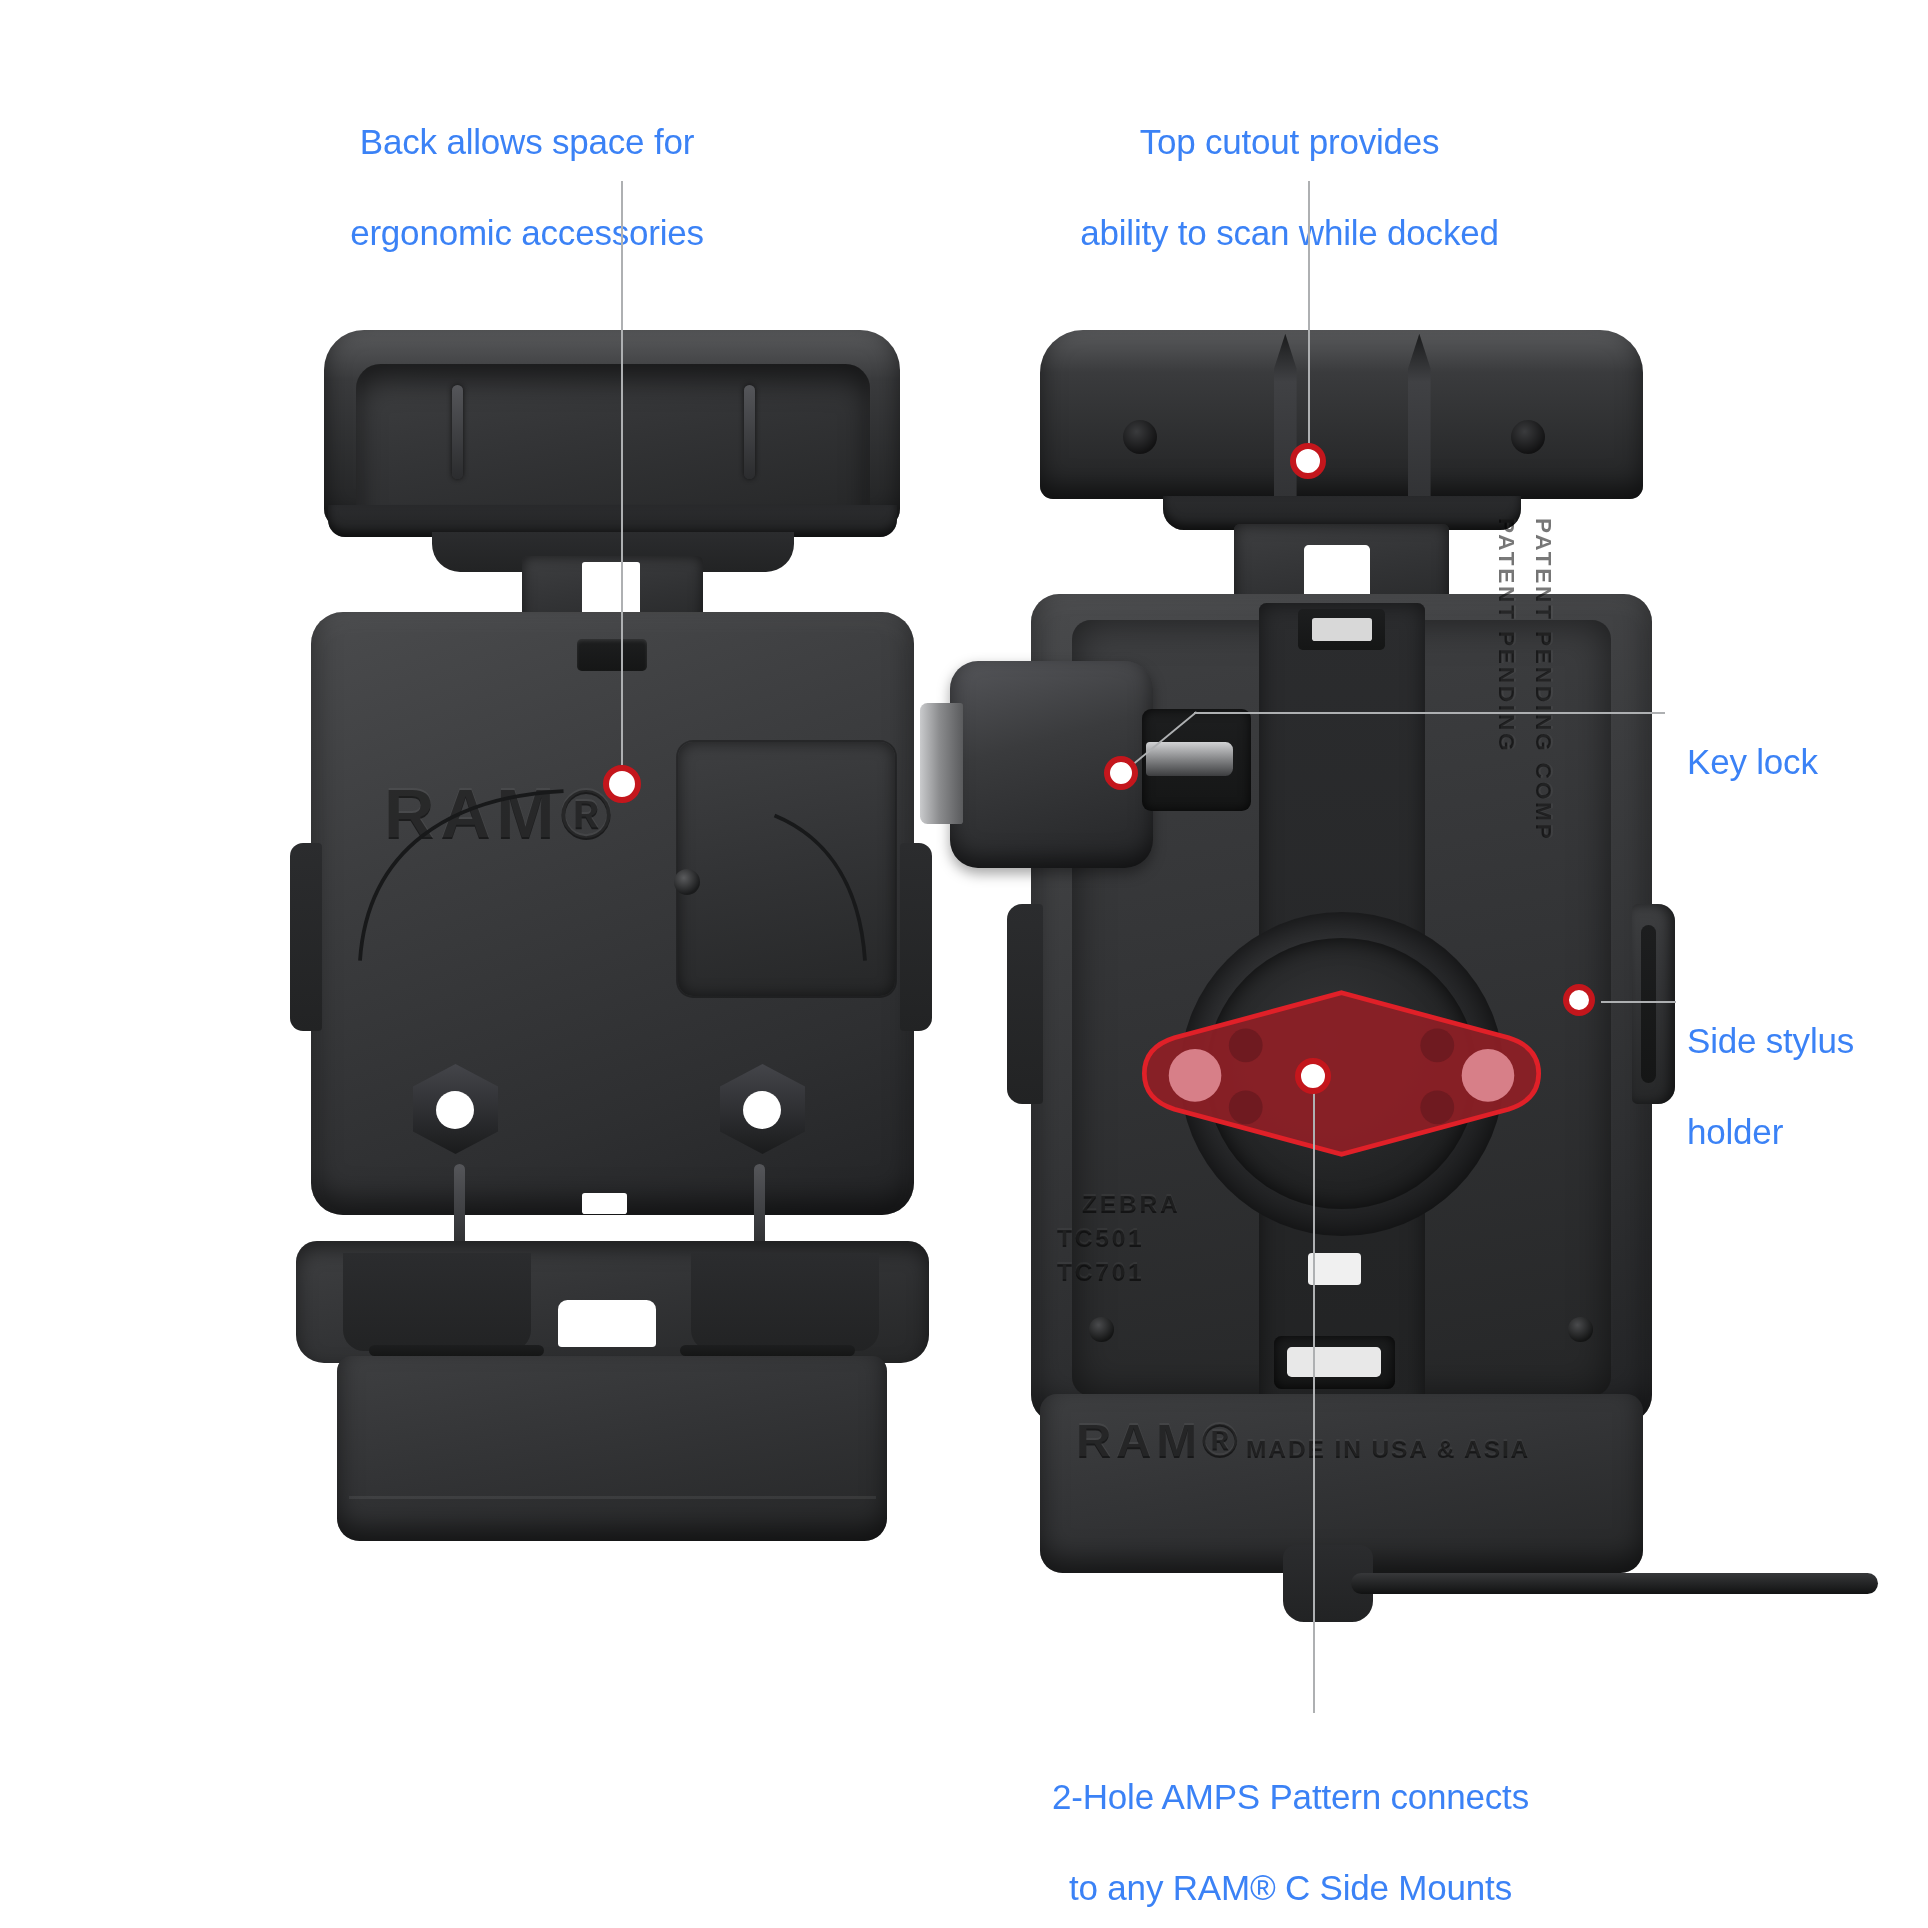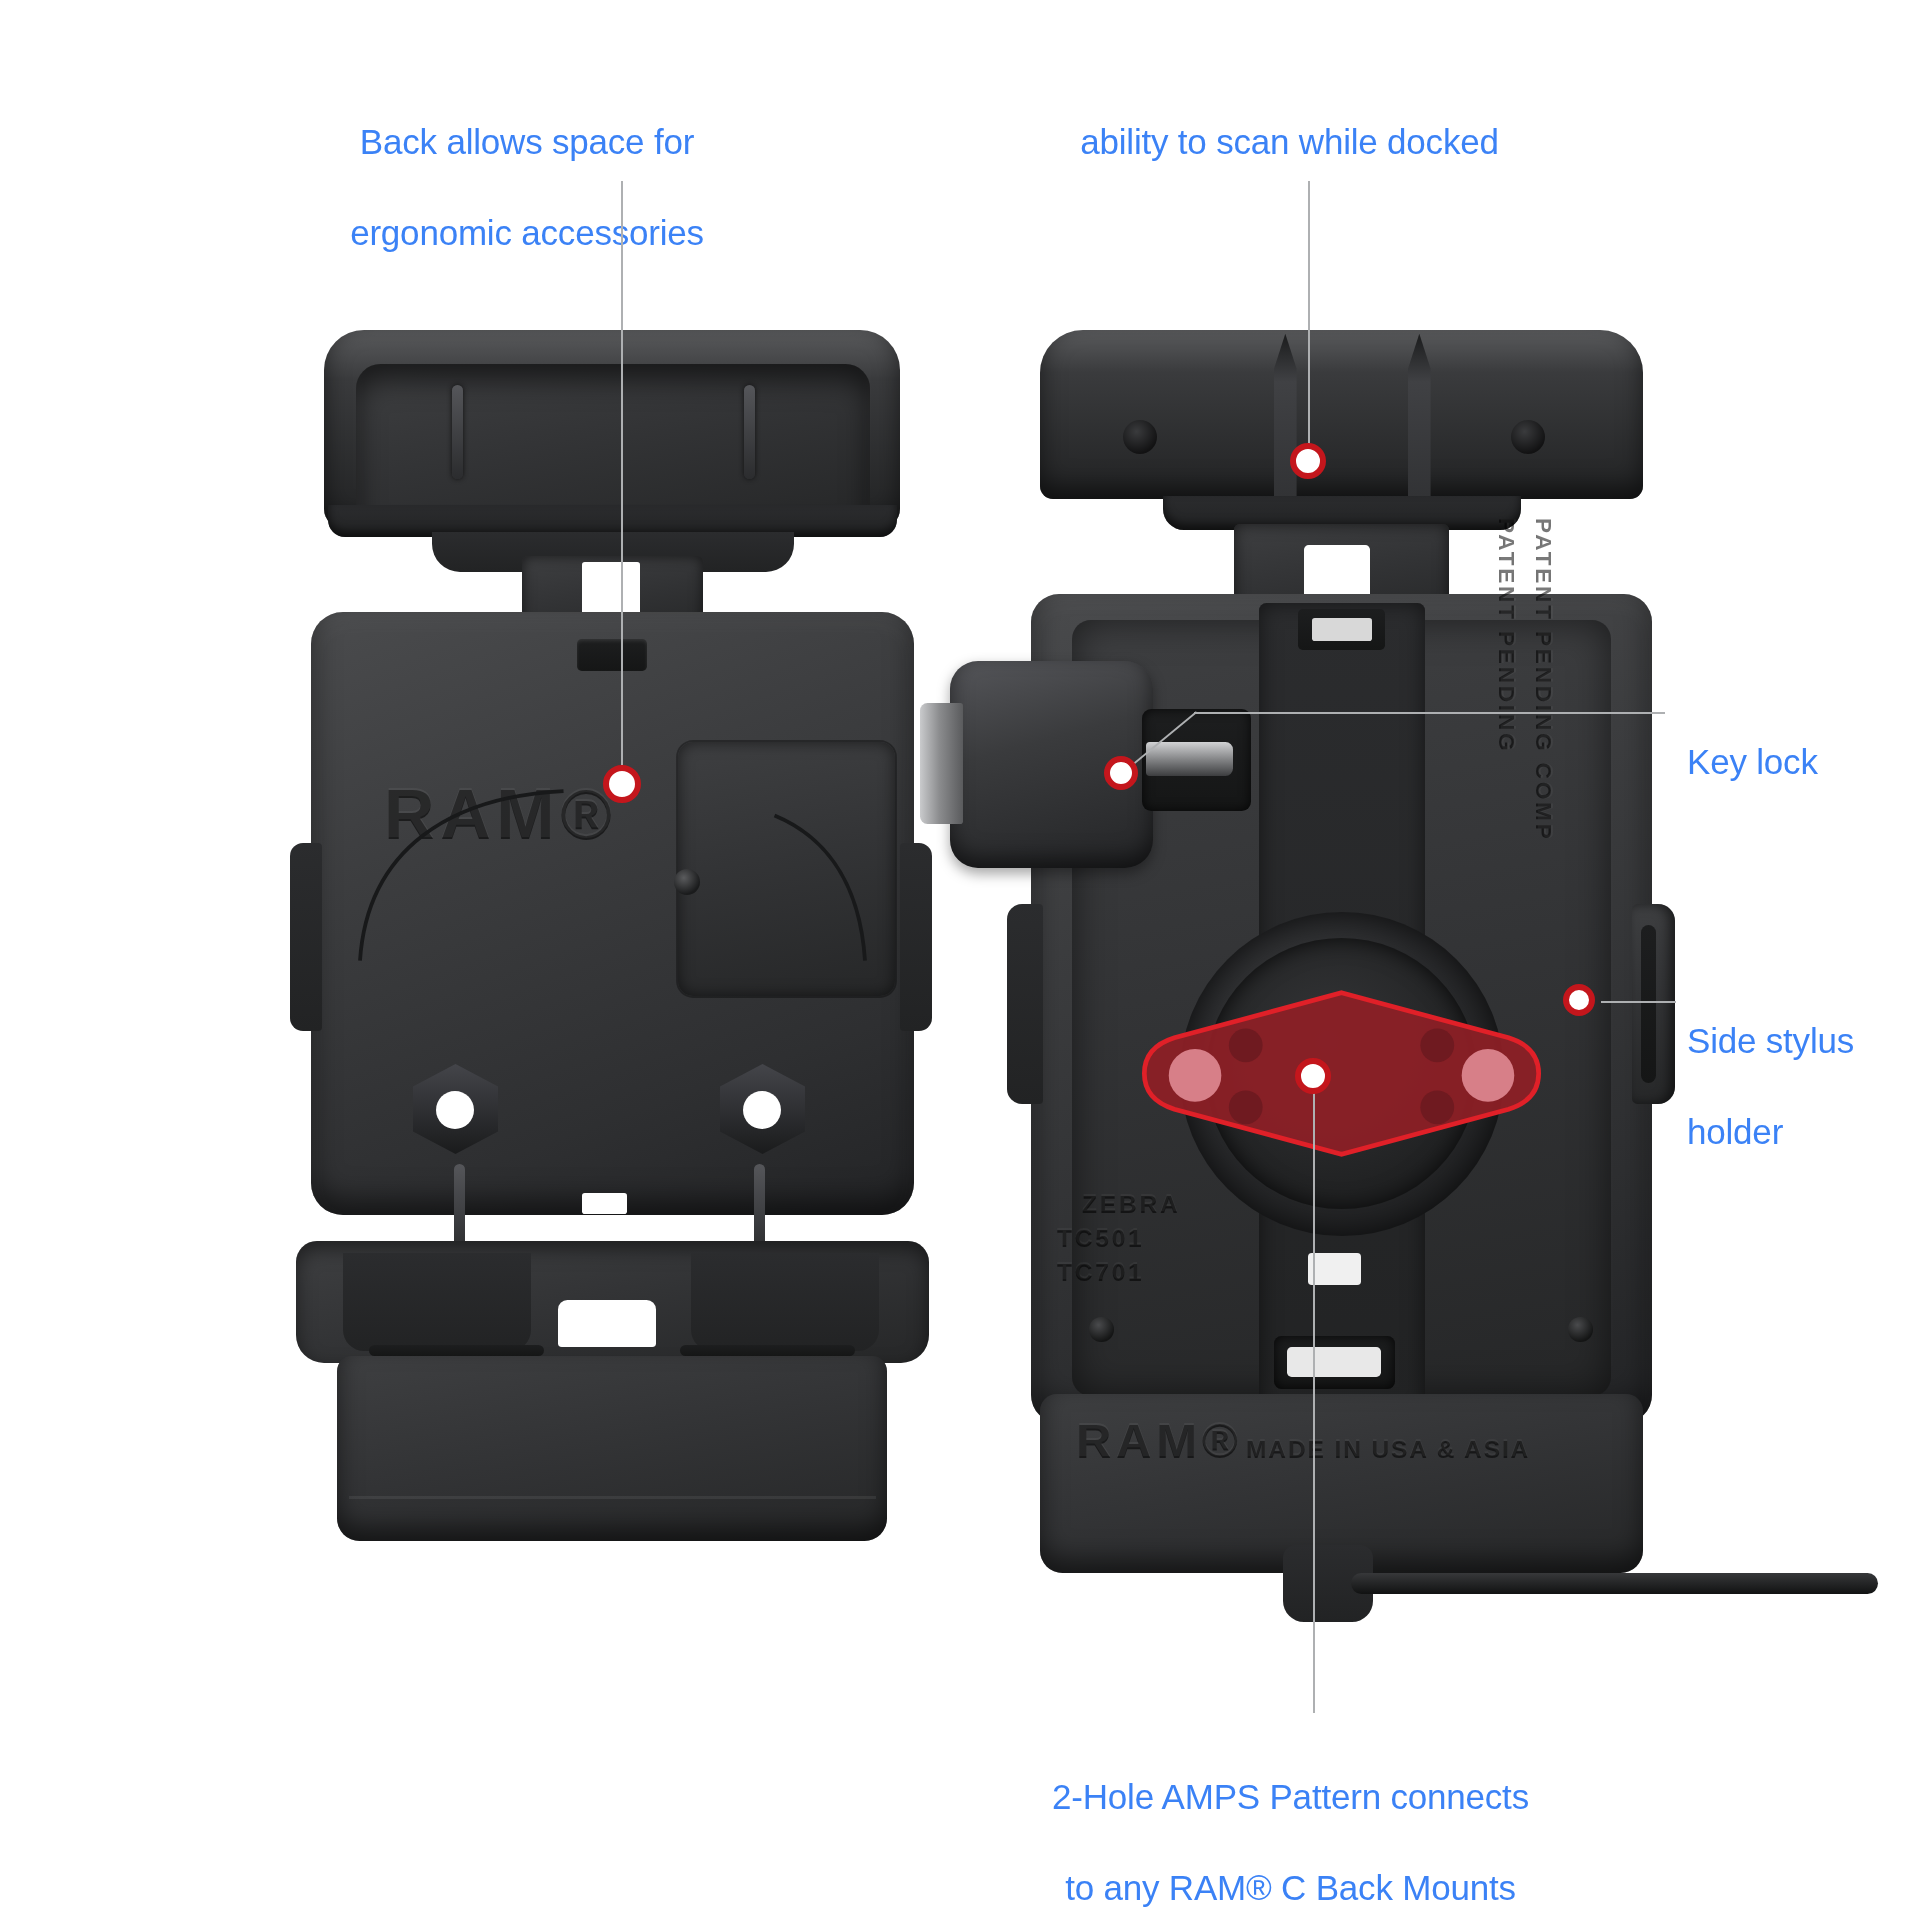--- a/index.html
+++ b/index.html
@@ -236,20 +236,21 @@
   </div>
 
   <div class="callout center" style="left:301px;top:73px;width:452px;">
     <div>Back allows space for</div>
     <div>ergonomic accessories</div>
   </div>
   <div class="leader v" style="left:621px;top:181px;height:593px;"></div>
   <div class="marker" style="left:603px;top:765px;width:38px;height:38px;border:6.6px solid #c4161c;"></div>
 
   <div class="callout center" style="left:1026px;top:73px;width:527px;">
+    <div>Top cutout provides</div>
     <div>ability to scan while docked</div>
   </div>
   <div class="leader v" style="left:1308px;top:181px;height:271px;"></div>
   <div class="marker" style="left:1290px;top:443px;width:36px;height:36px;border:6.6px solid #c4161c;"></div>
 
   <div class="callout left" style="left:1687px;top:693px;width:282px;">
     <div>Key lock</div>
   </div>
   <div class="leader h" style="left:1194px;top:712px;width:471px;"></div>
   <svg class="leader" style="left:1121px;top:712px;width:85px;height:66px;background:none;overflow:visible;" viewBox="0 0 90 70" width="85" height="66">
@@ -259,19 +260,19 @@
 
   <div class="callout left" style="left:1687px;top:972px;width:282px;">
     <div>Side stylus</div>
     <div>holder</div>
   </div>
   <div class="leader h" style="left:1601px;top:1001px;width:75px;"></div>
   <div class="marker" style="left:1563px;top:984px;width:32px;height:32px;border:6.6px solid #c4161c;"></div>
 
   <div class="callout center" style="left:942px;top:1728px;width:697px;">
     <div>2-Hole AMPS Pattern connects</div>
-    <div>to any RAM® C Back Mounts</div>
+    <div>to any RAM® C Side Mounts</div>
   </div>
   <div class="leader v" style="left:1313px;top:1092px;height:621px;"></div>
   <div class="marker" style="left:1295px;top:1058px;width:36px;height:36px;border:6.6px solid #c4161c;"></div>
 
 </div>
 
 
 </body></html>

